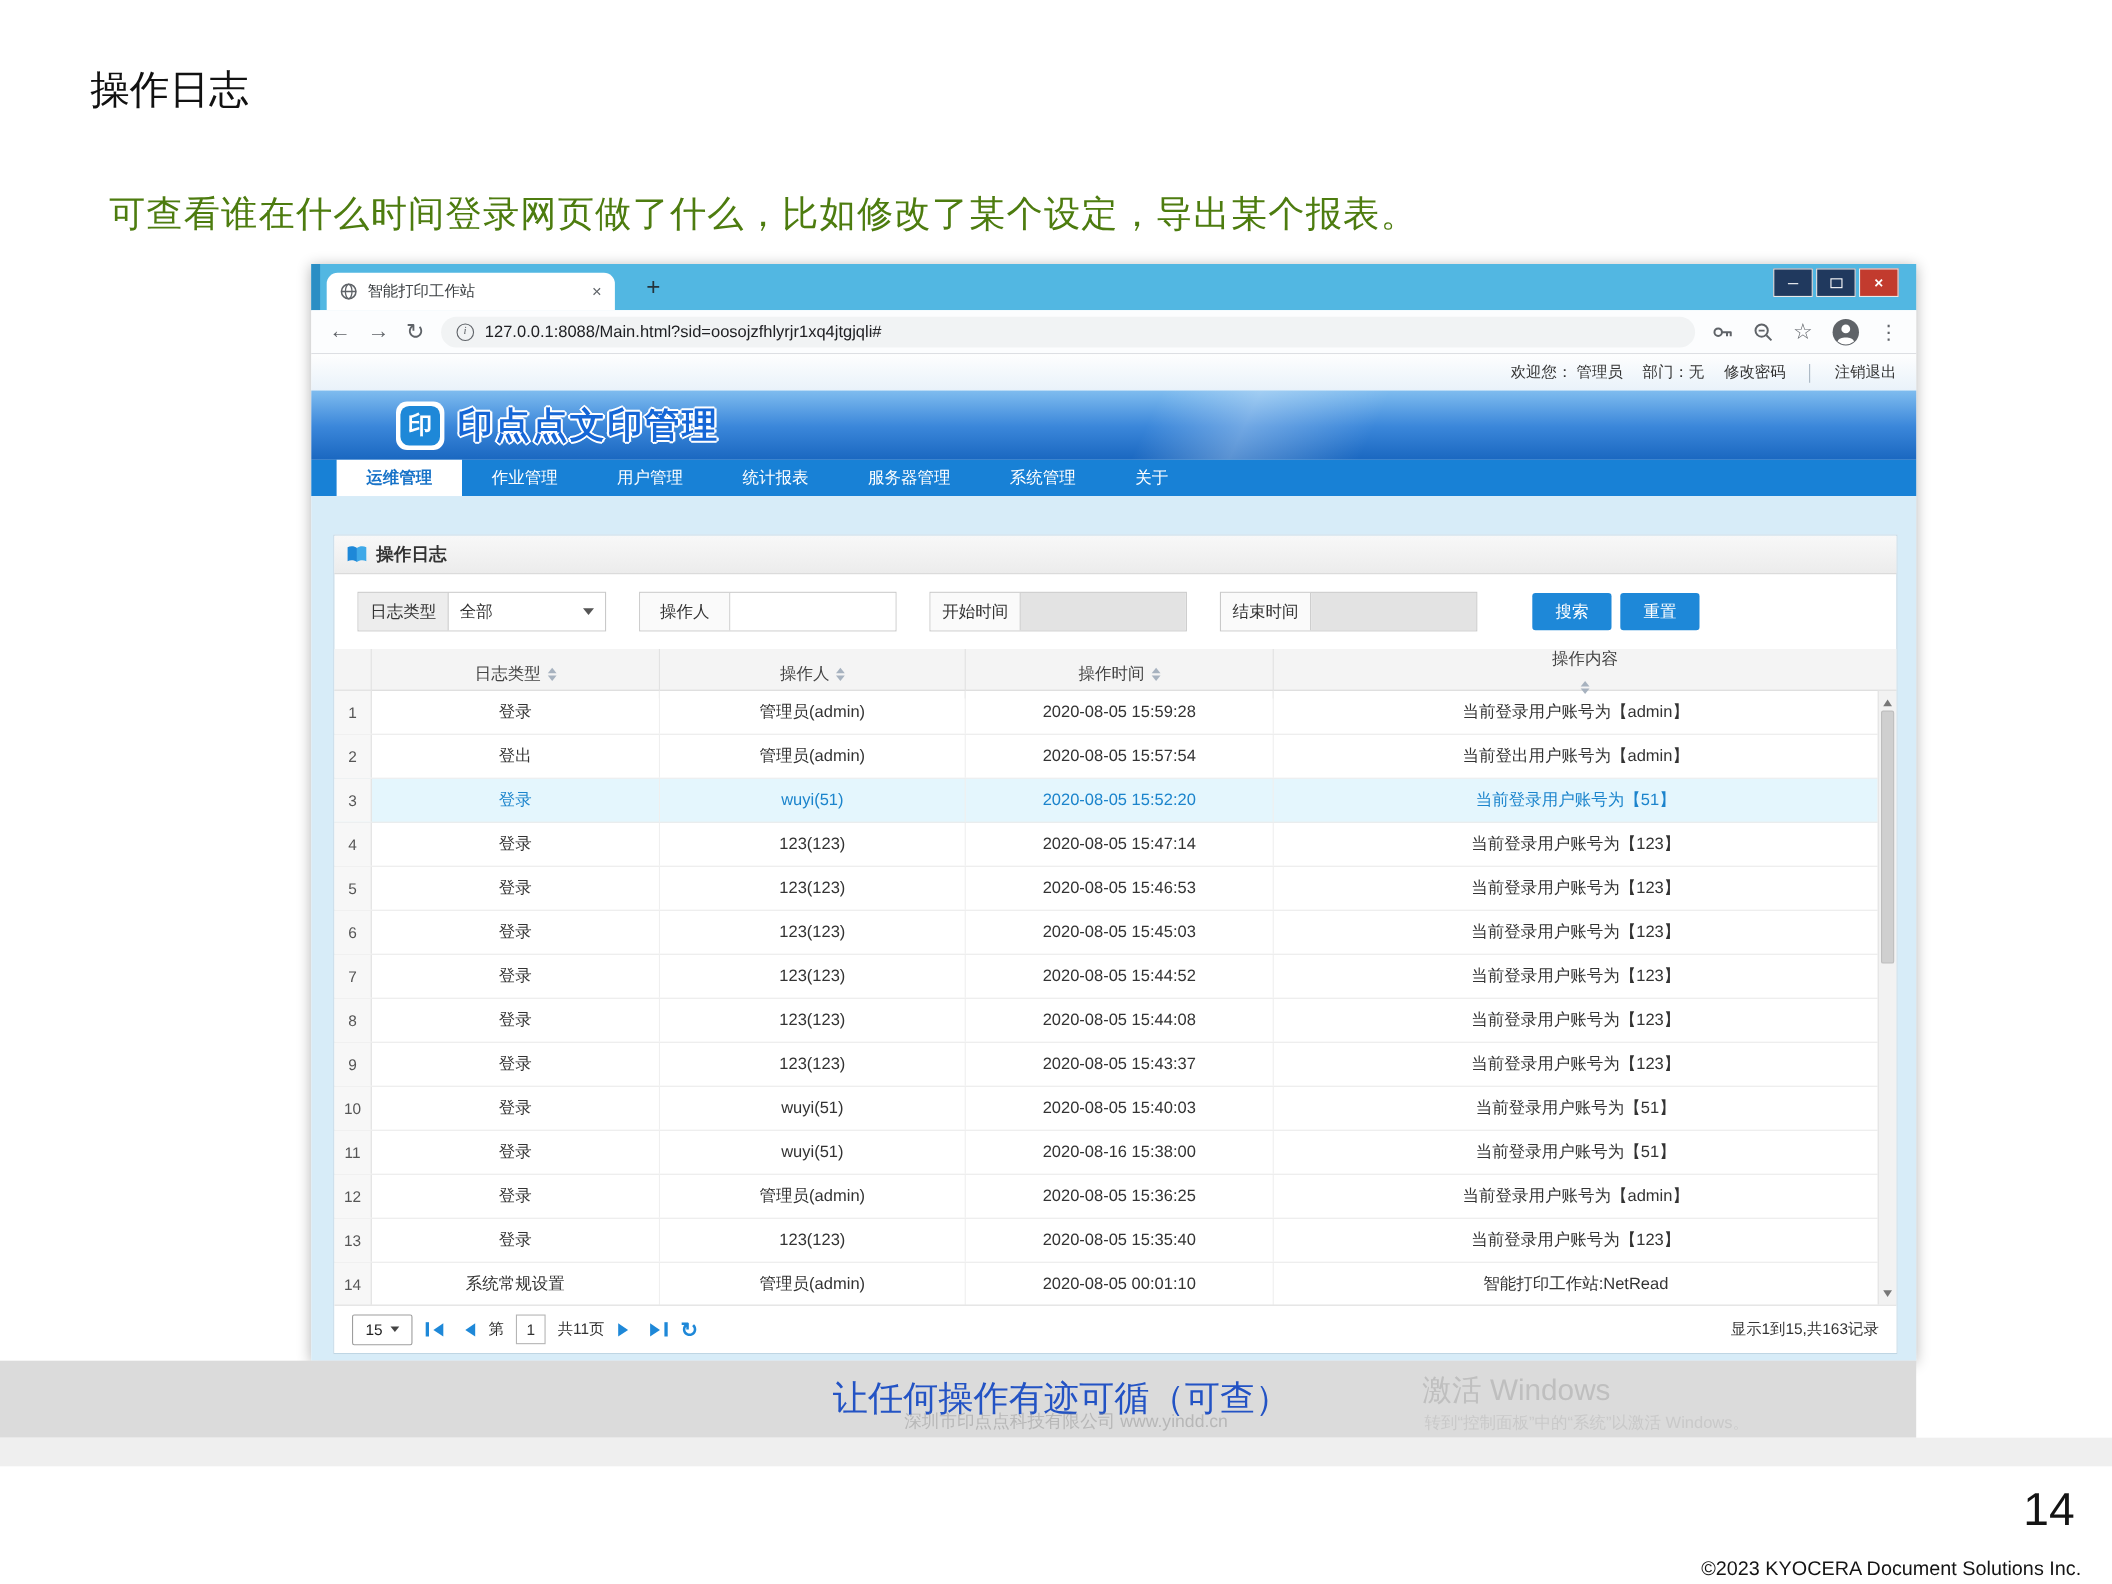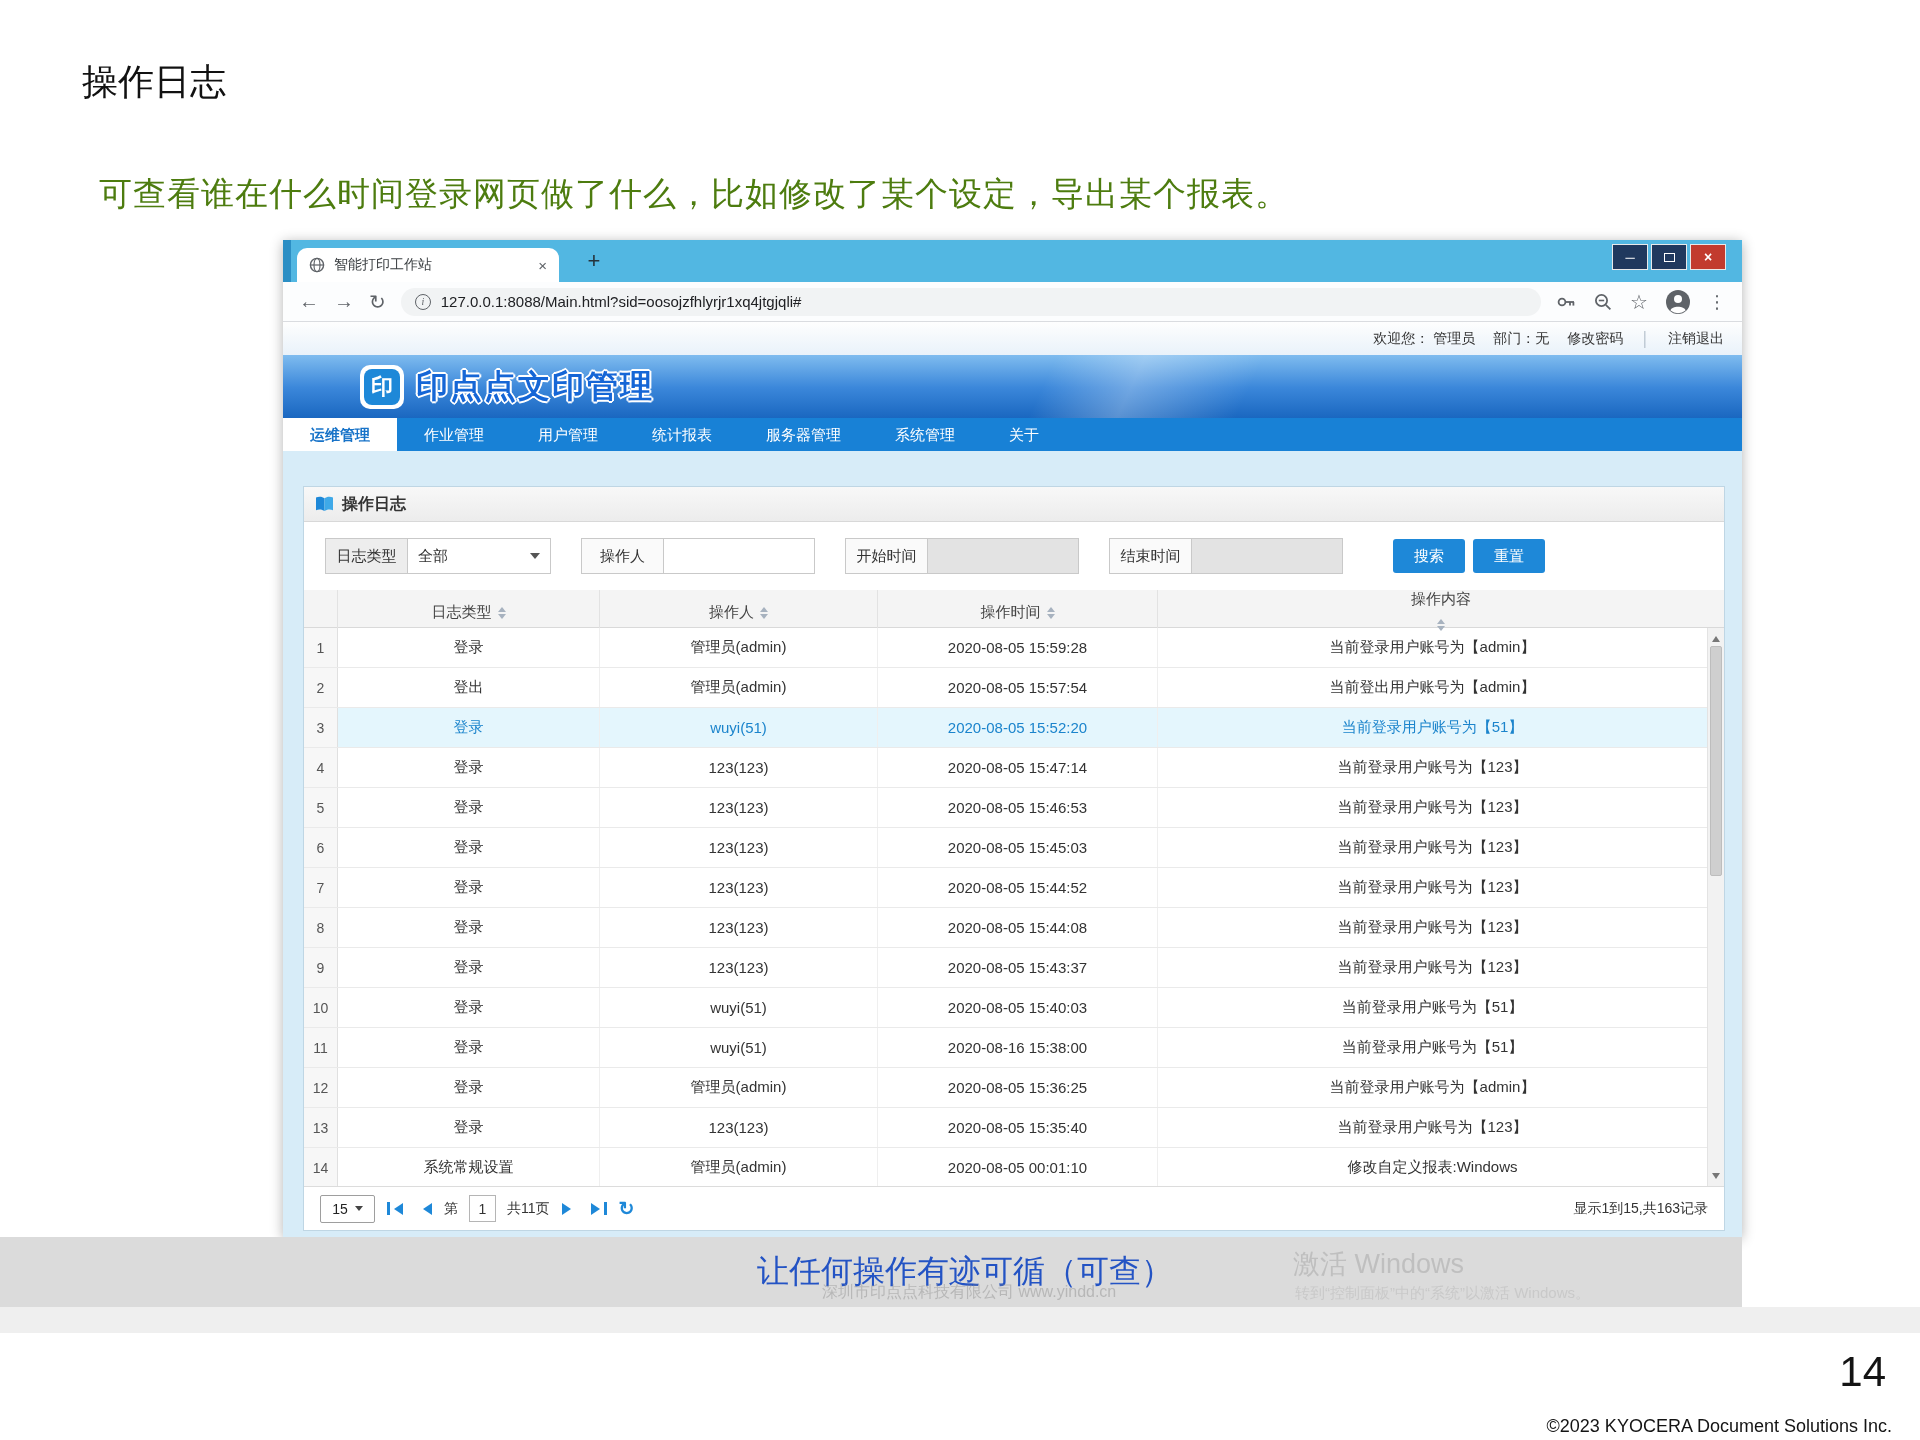--- a/index.html
+++ b/index.html
@@ -37,21 +37,21 @@
   .welcome .sep { color:#AAB7C4; }
   .app-header { position:absolute; left:0; top:115px; right:0; height:63px;
     background:
       linear-gradient(115deg, rgba(255,255,255,0) 52%, rgba(255,255,255,.28) 58%, rgba(255,255,255,0) 66%),
       linear-gradient(180deg, var(--header-g1) 0%, #3B87DA 52%, var(--header-g2) 100%);
     display:flex; align-items:center; padding-left:77px; gap:12px; }
   .logo-badge { width:44px; height:44px; background:#fff; border-radius:10px; padding:4px; }
   .logo-badge .inner { width:100%; height:100%; background:var(--accent); border-radius:8px; color:#fff; font-size:22px; font-weight:bold; display:flex; align-items:center; justify-content:center; }
   .brand-text { font-size:32px; font-weight:bold; color:#1566D6; letter-spacing:2px;
     text-shadow:2px 0 0 #fff,-2px 0 0 #fff,0 2px 0 #fff,0 -2px 0 #fff,1px 1px 0 #fff,-1px -1px 0 #fff,1px -1px 0 #fff,-1px 1px 0 #fff; }
-  .nav { position:absolute; left:0; top:178px; right:0; height:33px; background:var(--nav-blue); display:flex; padding-left:0; }
+  .nav { position:absolute; left:0; top:178px; right:0; height:33px; background:var(--nav-blue); display:flex; padding-left:23px; }
   .nav-item { padding:0 27px; line-height:33px; font-size:15px; color:#fff; }
   .nav-item.active { background:#fff; color:#1873C8; font-weight:bold; }
 
   .content { position:absolute; left:0; top:211px; right:0; bottom:0; background:var(--content-bg); }
   .panel { position:absolute; left:20px; top:35px; width:1422px; bottom:6px; background:#fff; border:1px solid #BFD6E4; }
 
   .section-header { height:35px; background:linear-gradient(#F8F8F8,#ECECEC); border-bottom:1px solid #D8D8D8; display:flex; align-items:center; gap:8px; padding:0 11px; font-size:16px; font-weight:bold; color:#333; }
 
   .filters { height:68px; display:flex; align-items:center; padding:0 21px; }
   .fgroup { display:flex; height:36px; border:1px solid #C9C9C9; margin-right:30px; }
@@ -367,21 +367,21 @@
               <div class="td">登录</div>
               <div class="td">123(123)</div>
               <div class="td">2020-08-05 15:35:40</div>
               <div class="td">当前登录用户账号为【123】</div>
             </div>
             <div class="tr">
               <div class="td num">14</div>
               <div class="td">系统常规设置</div>
               <div class="td">管理员(admin)</div>
               <div class="td">2020-08-05 00:01:10</div>
-              <div class="td">修改自定义报表:Windows</div>
+              <div class="td">智能打印工作站:NetRead</div>
             </div>
           </div>
 
         <div class="scrollbar">
           <div class="sb-btn up">
               <span class="sb-tri-up"></span>
             </div>
           <div class="sb-thumb"></div>
           <div class="sb-btn down">
               <span class="sb-tri-dn"></span>

